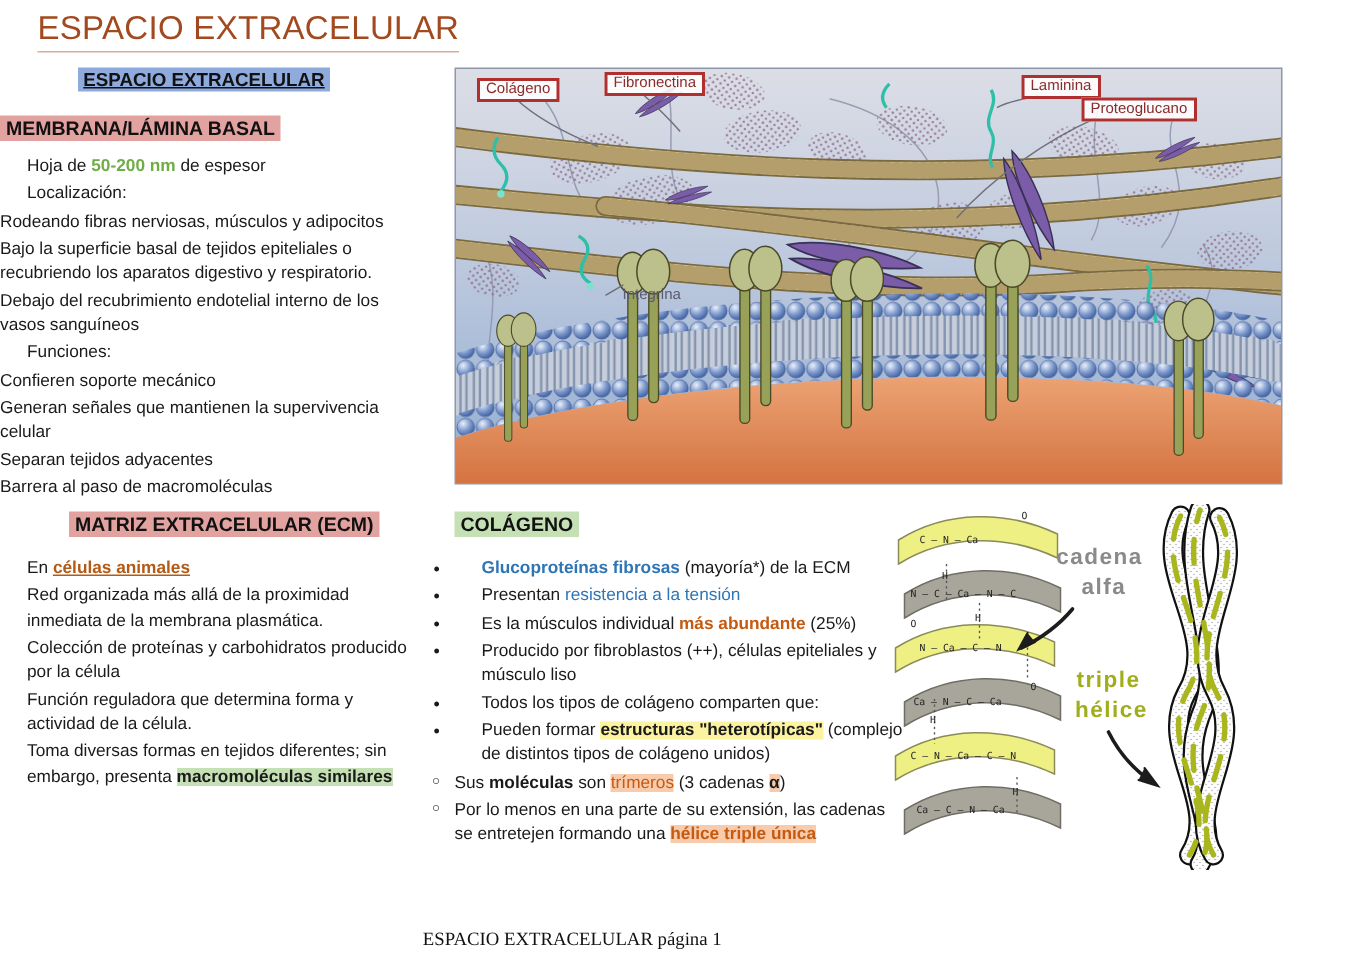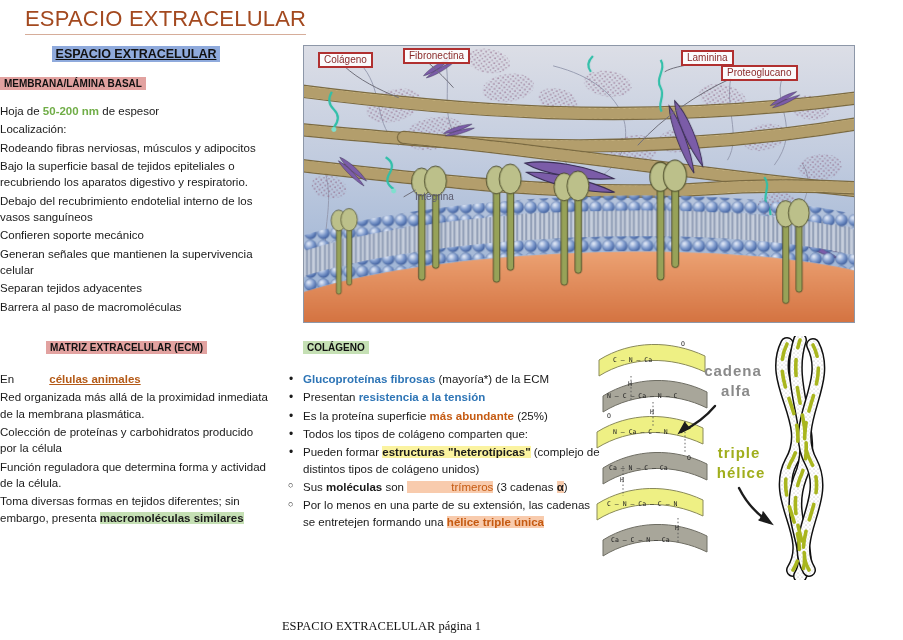--- a/index.html
+++ b/index.html
@@ -5,41 +5,41 @@
   html,body{margin:0;padding:0;background:#ffffff;}
   .page{position:relative;width:903px;height:640px;background:#ffffff;overflow:hidden;
         font-family:"Liberation Sans",sans-serif;color:#1a1a1a;}
   
   .page-title{position:absolute;left:25px;top:6px;font-size:22px;font-weight:400;
               color:#A3491F;letter-spacing:.2px;border-bottom:1.5px solid rgba(163,73,31,.45);
               padding-bottom:2px;}
   .subtitle-row{position:absolute;left:0;top:44px;width:272px;text-align:center;}
   .subtitle{font-size:12.5px;font-weight:bold;text-decoration:underline;
             background:#8FAADC;padding:1px 4px;color:#111;}
-  .sec-head{font-size:10px;font-weight:bold;color:#111;display:inline-block;padding:1px 4px;}
+  .sec-head{font-size:13px;font-weight:bold;color:#111;display:inline-block;padding:1px 4px;}
   .hl-pink{background:#E2A2A0;}
   .hl-green{background:#C5E0B4;}
   .hl-yellow{background:#FBF3A0;}
   .hl-peach{background:#F8CBAD;}
   .pos-membrana{position:absolute;left:0;top:77px;}
   .pos-matriz{position:absolute;left:0;top:341px;margin-left:46px;}
   ul.notes{list-style:none;margin:0;padding:0;font-size:11.5px;line-height:1.42;}
   ul.notes li{position:relative;margin:0 0 2px 0;}
-  li.lv1{margin-left:35px;}
+  li.lv1{margin-left:35px;padding-left:18px;}
   li.lv2{margin-left:63px;}
   li.lv1::before{content:"\2022";position:absolute;left:-14px;top:0;font-size:12px;}
   li.lv2::before{content:"\25CB";position:absolute;left:-15px;top:0.5px;font-size:9px;}
   .pos-list1{position:absolute;left:0;top:103px;width:272px;}
   .pos-list2{position:absolute;left:0;top:371px;width:272px;}
   .green-b{color:#70AD47;font-weight:bold;}
   .blue-b{color:#2E75B6;font-weight:bold;}
-  .blue-t{color:#2E75B6;font-weight:bold;}
+  .blue-t{color:#2E75B6;}
   .brown-b{color:#C55A11;font-weight:bold;}
-  .brown-t{color:#C55A11;padding-left:44px;}
-  .brown-link{color:#B45A17;font-weight:bold;text-decoration:underline;margin-left:32px;}
+  .brown-t{color:#C55A11;}
+  .brown-link{color:#B45A17;font-weight:bold;text-decoration:underline;}
   .b{font-weight:bold;}
   
   .pos-colageno{position:absolute;left:303px;top:341px;}
   .pos-list3{position:absolute;left:303px;top:371px;width:300px;}
   
   .ecm-panel{position:absolute;left:303px;top:45px;width:552px;height:278px;
              border:1px solid #8d97a8;box-sizing:border-box;}
   .ecm-panel svg{display:block;width:100%;height:100%;}
   .lbl{position:absolute;border:2px solid #B03030;background:rgba(255,255,255,.88);
        color:#8B2B2B;font-size:10px;padding:0px 4px 1px 4px;white-space:nowrap;}
@@ -66,20 +66,21 @@
   </div>
 
   <div class="sec-head hl-pink pos-membrana">MEMBRANA/LÁMINA BASAL</div>
 
   <ul class="notes pos-list1">
     <li class="lv1"><span>Hoja de </span><span class="green-b">50-200 nm</span><span> de espesor</span></li>
     <li class="lv1">Localización:</li>
     <li class="lv2">Rodeando fibras nerviosas, músculos y adipocitos</li>
     <li class="lv2">Bajo la superficie basal de tejidos epiteliales o recubriendo los aparatos digestivo y respiratorio.</li>
     <li class="lv2">Debajo del recubrimiento endotelial interno de los vasos sanguíneos</li>
+    <li class="lv1">Funciones:</li>
     <li class="lv2">Confieren soporte mecánico</li>
     <li class="lv2">Generan señales que mantienen la supervivencia celular</li>
     <li class="lv2">Separan tejidos adyacentes</li>
     <li class="lv2">Barrera al paso de macromoléculas</li>
   </ul>
 
   <div class="sec-head hl-pink pos-matriz">MATRIZ EXTRACELULAR (ECM)</div>
 
   <ul class="notes pos-list2">
     <li class="lv1"><span>En </span><span class="brown-link">células animales</span></li>
@@ -274,21 +275,22 @@
     <div class="lbl" style="left:377px;top:4px;">Laminina</div>
     <div class="lbl" style="left:417px;top:19px;">Proteoglucano</div>
     <div class="lbl-plain" style="left:64px;top:145px;">Integrina</div>
   </div>
 
   <div class="sec-head hl-green pos-colageno">COLÁGENO</div>
 
   <ul class="notes pos-list3">
     <li class="lv1"><span class="blue-b">Glucoproteínas fibrosas</span><span> (mayoría*) de la ECM</span></li>
     <li class="lv1"><span>Presentan </span><span class="blue-t">resistencia a la tensión</span></li>
-    <li class="lv1"><span>Es la proteína superficie </span><span class="brown-b">más abundante</span><span> (25%)</span></li>
+    <li class="lv1"><span>Es la músculos individual </span><span class="brown-b">más abundante</span><span> (25%)</span></li>
+    <li class="lv1">Producido por fibroblastos (++), células epiteliales y músculo liso</li>
     <li class="lv1">Todos los tipos de colágeno comparten que:</li>
     <li class="lv1"><span>Pueden formar </span><span class="b hl-yellow">estructuras "heterotípicas"</span><span> (complejo de distintos tipos de colágeno unidos)</span></li>
     <li class="lv2"><span>Sus </span><span class="b">moléculas</span><span> son </span><span class="brown-t hl-peach">trímeros</span><span> (3 cadenas </span><span class="b hl-peach">α</span><span>)</span></li>
     <li class="lv2"><span>Por lo menos en una parte de su extensión, las cadenas se entretejen formando una </span><span class="brown-b hl-peach">hélice triple única</span></li>
   </ul>
 
   <div class="helix-fig">
     <svg viewBox="0 0 266 244">
       <defs>
         <pattern id="stip" width="4" height="4" patternUnits="userSpaceOnUse">

